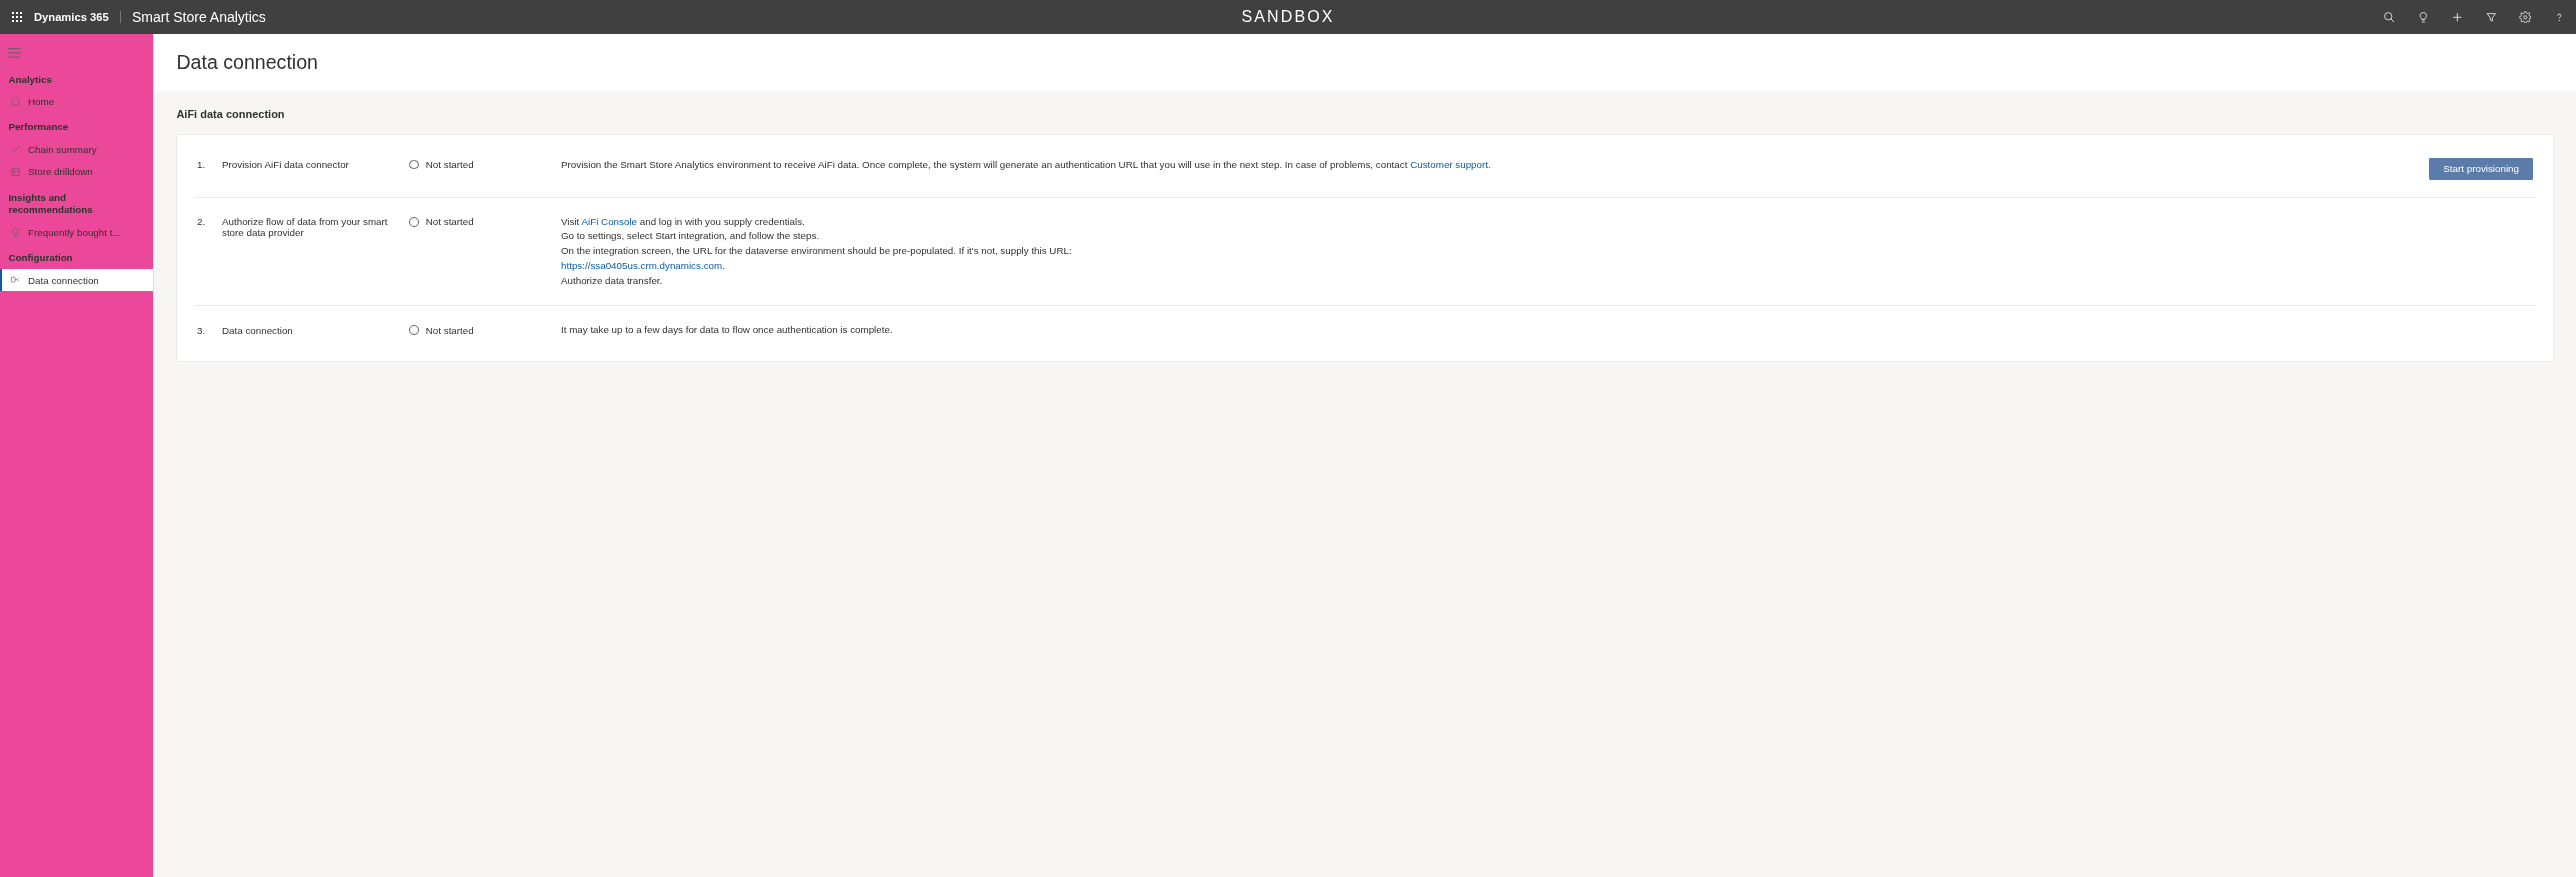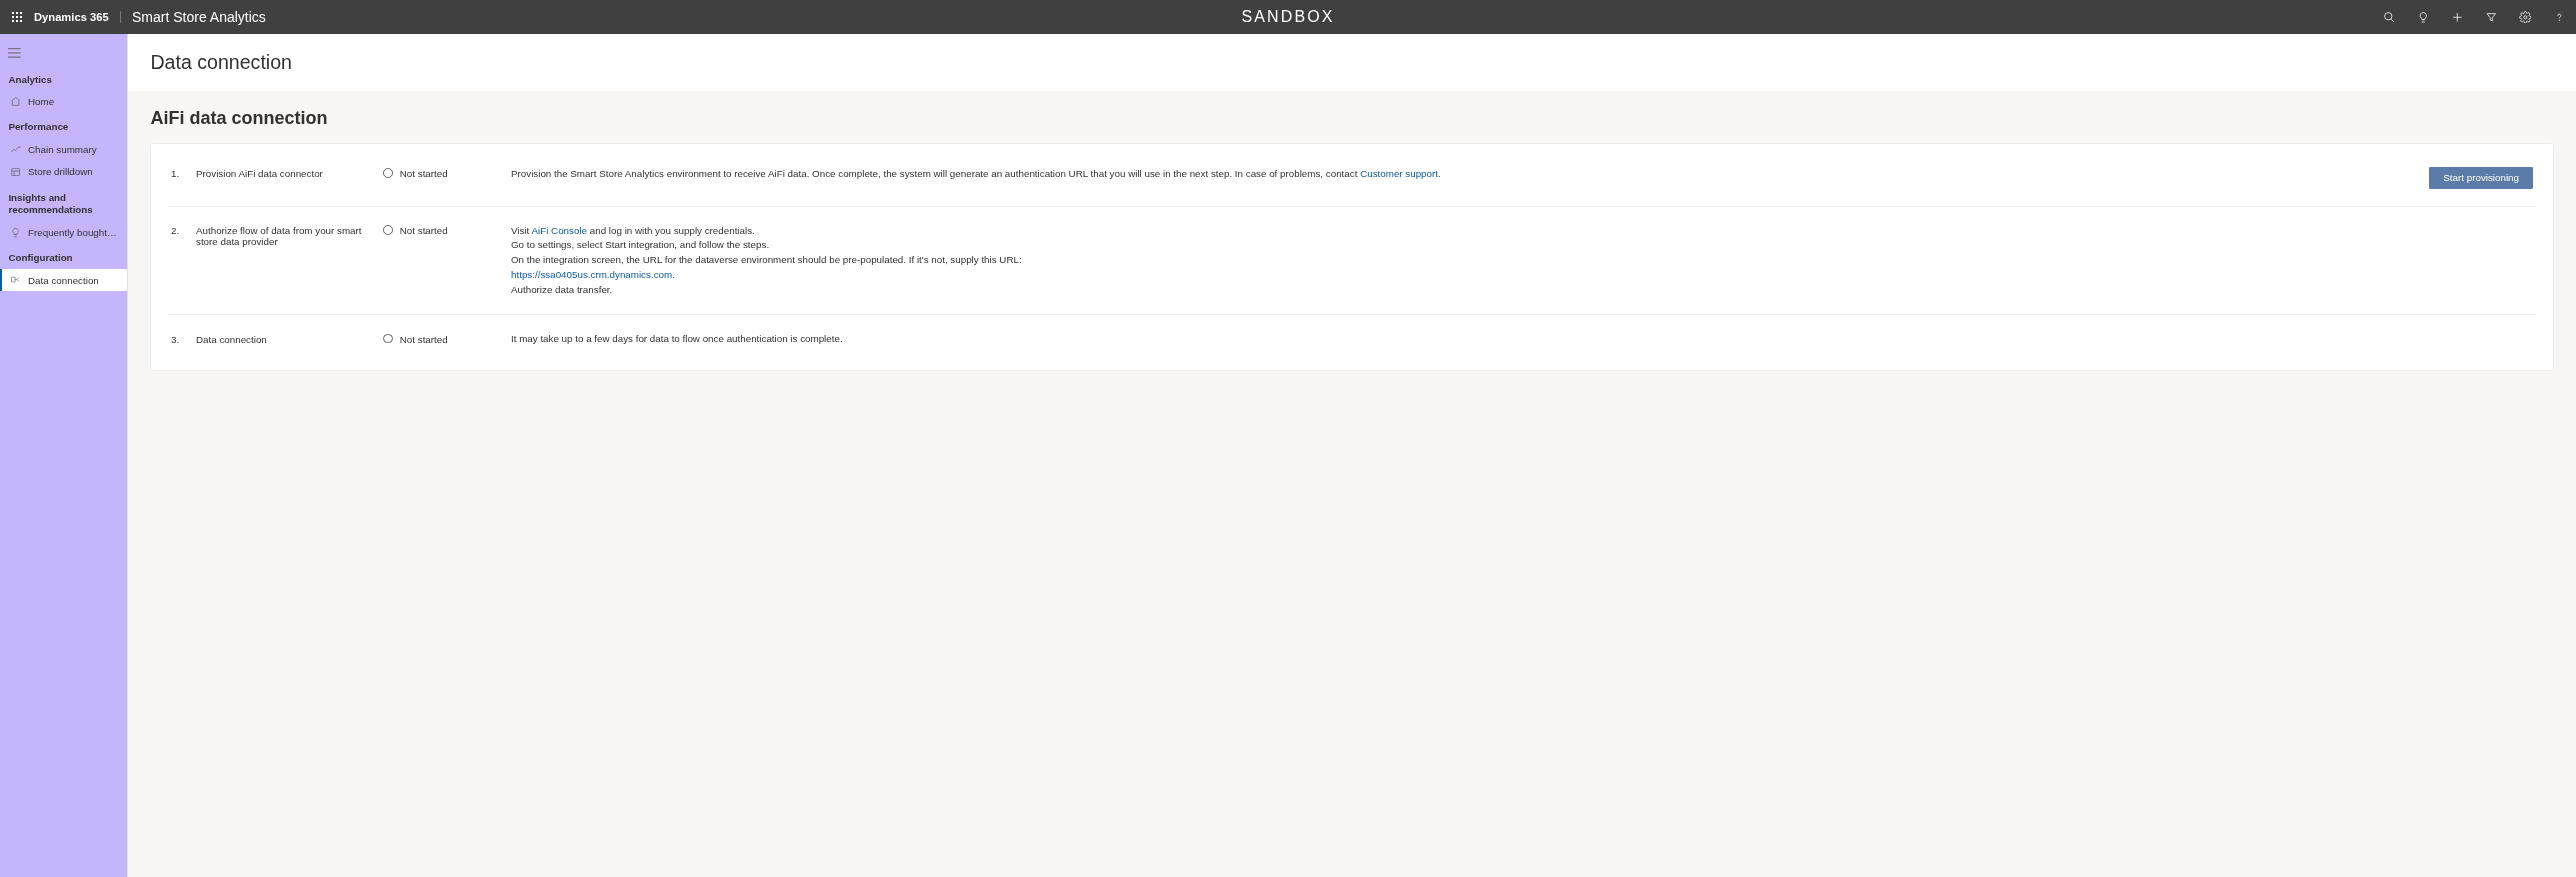--- a/index.html
+++ b/index.html
@@ -41,22 +41,22 @@
     .hicon {
       width: 34px; height: 34px;
       display: flex; align-items: center; justify-content: center;
       cursor: pointer;
     }
     .hicon svg { stroke: #fff; fill: none; }
 
     
     .shell { display: flex; height: calc(100vh - 34px); }
     .sidebar {
-      width: 128px;
-      background: #c4b5fd;
+      width: 154px;
+      background: #ec4899;
       border-right: 0.7px solid #e1dfdd;
       padding-top: 8.4px;
       flex-shrink: 0;
     }
     .sb-burger {
       padding: 5.6px 8.4px;
       cursor: pointer;
     }
     .sb-section-title {
       font-weight: 600;
@@ -94,38 +94,38 @@
       padding: 17px 22.4px;
       background: #fff;
       color: #323130;
     }
     .content {
       background: #f7f6f5;
       flex: 1;
       padding: 17px 22.4px;
     }
     .subheading {
-      font-size: 18px; font-weight: 600;
+      font-size: 11px; font-weight: 600;
       margin-bottom: 14px;
     }
     .card {
       background: #fff;
       border-radius: 2.8px;
       border: 0.7px solid #edebe9;
       padding: 5.6px 0;
     }
     .row {
       display: flex;
       align-items: flex-start;
       padding: 17px 19.6px;
     }
     .divider { border-top: 0.7px solid #edebe9; margin: 0 17px; }
     .col-num { width: 25px; padding-top: 1.4px; }
     .col-title { width: 187px; padding-right: 14px; padding-top: 1.4px; }
-    .col-status { width: 128px; display: flex; align-items: flex-start; gap: 7px; padding-top: 1.4px; }
+    .col-status { width: 152px; display: flex; align-items: center; gap: 7px; padding-top: 1.4px; }
     .status-circle {
       width: 9.8px; height: 9.8px; border-radius: 50%;
       border: 0.7px solid #605e5c;
     }
     .col-desc { flex: 1; padding-right: 28px; line-height: 1.5; font-size: 9.8px; }
     .col-desc a { color: #0b5cab; text-decoration: none; }
     .col-action { width: 119px; display: flex; justify-content: flex-end; }
     .btn-primary {
       background: #5b7ca8;
       color: #fff;

